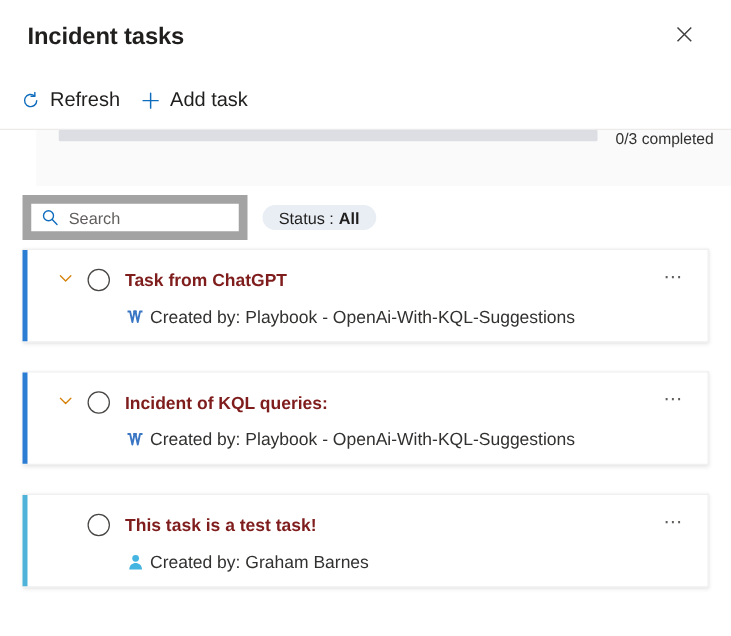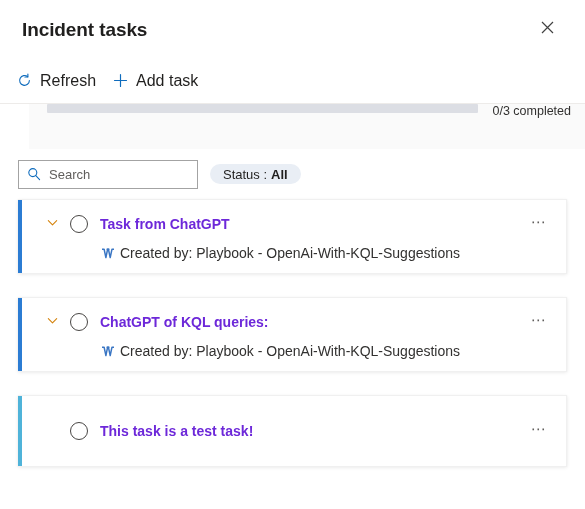--- a/index.html
+++ b/index.html
@@ -114,21 +114,21 @@
     height: 50px;
     display: flex;
     align-items: center;
     padding: 0 18px;
     gap: 12px;
     background: #ffffff;
   }
   .search-box {
     width: 180px;
     height: 29px;
-    border: 1px solid #a3a3a3;
+    border: 7px solid #a3a3a3;
     background: #ffffff;
     display: flex;
     align-items: center;
     padding: 11px 8px;
     gap: 8px;
   }
   .search-icon { color: #0f6cbd; display: flex; width: 14px; height: 14px; }
   .search-input {
     border: none;
     outline: none;
@@ -211,21 +211,21 @@
     border: 1.4px solid #484644;
     background: transparent;
     cursor: pointer;
     flex: 0 0 auto;
     margin-left: 6px;
     padding: 0;
   }
   .task-title {
     font-size: 14px;
     font-weight: bold;
-    color: #6d28d9;
+    color: #7f1d1d;
     margin-left: 12px;
     flex: 1 1 auto;
     line-height: 1.2;
     white-space: nowrap;
     overflow: hidden;
     text-overflow: ellipsis;
   }
   .more-btn {
     width: 26px;
     height: 24px;
@@ -353,21 +353,21 @@
     <div class="task-row">
       <button class="chevron-btn">
         <span>
           <svg width="13" height="13" viewBox="0 0 14 14" aria-hidden="true">
             <path d="M2.5 5 L7 9.5 L11.5 5" stroke="currentColor" stroke-width="1.15" fill="none" stroke-linecap="round" stroke-linejoin="round"></path>
           </svg>
         </span>
       </button>
 
       <button class="task-checkbox"></button>
-      <span class="task-title">ChatGPT of KQL queries:</span>
+      <span class="task-title">Incident of KQL queries:</span>
       <button class="more-btn">
         <span>⋯</span>
       </button>
     </div>
     <div class="task-meta">
       <span class="meta-icon">
           <svg width="14" height="13" viewBox="0 0 14 13" aria-hidden="true">
             <path d="M1 2.2 L3.1 2.2 L4.9 10.6 L6.6 2.2 L8.4 2.2" stroke="#3a76c4" stroke-width="1.5" fill="none" stroke-linejoin="round"></path>
             <path d="M5.6 2.2 L7.4 2.2 L9.2 10.6 L11 2.2 L13 2.2" stroke="#3a76c4" stroke-width="1.5" fill="none" stroke-linejoin="round"></path>
           </svg>
@@ -380,14 +380,23 @@
     <div class="accent" style="background: rgb(79, 179, 217);"></div>
     <div class="task-row">
 
       <span class="chevron-spacer"></span>
       <button class="task-checkbox"></button>
       <span class="task-title">This task is a test task!</span>
       <button class="more-btn">
         <span>⋯</span>
       </button>
     </div>
+    <div class="task-meta">
+      <span class="meta-icon">
+          <svg width="13" height="13" viewBox="0 0 13 13" aria-hidden="true">
+            <circle cx="6.5" cy="3.6" r="2.7" fill="#44b4e0"></circle>
+            <path d="M1.4 12.6 C1.4 8.9 4.0 7.3 6.5 7.3 C9.0 7.3 11.6 8.9 11.6 12.6 Z" fill="#44b4e0"></path>
+          </svg>
+        </span>
+      <span class="meta-text">Created by: Graham Barnes</span>
+    </div>
   </div>
 </div>
 
 </body></html>

